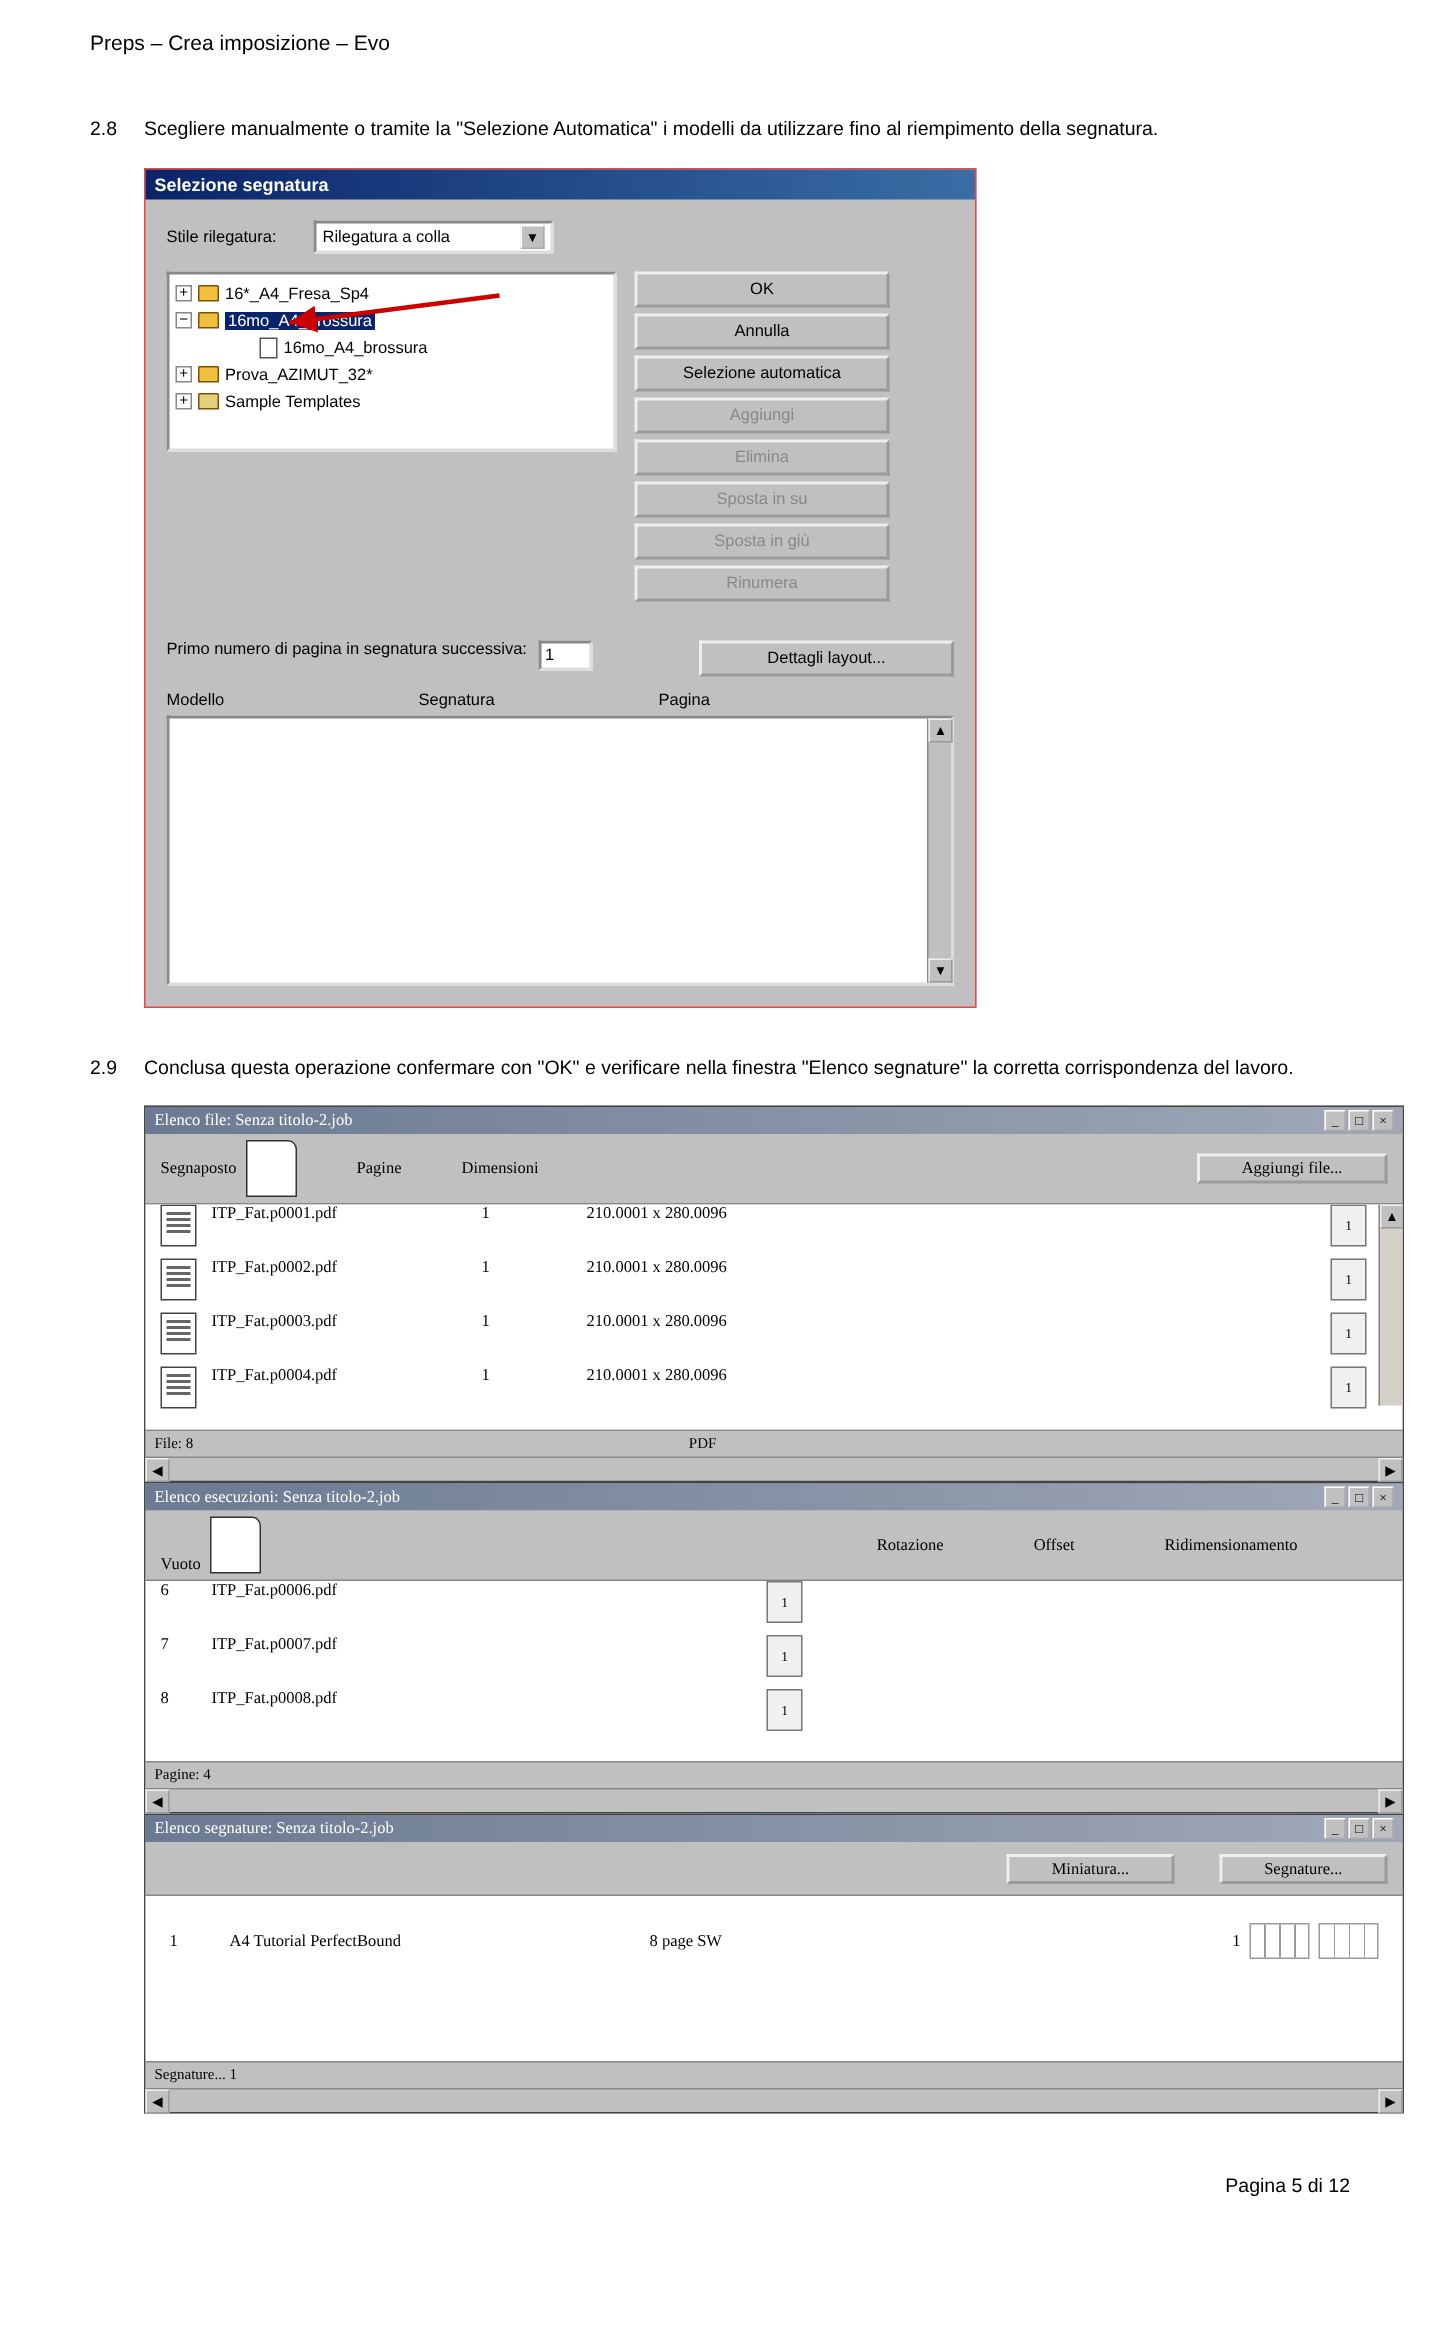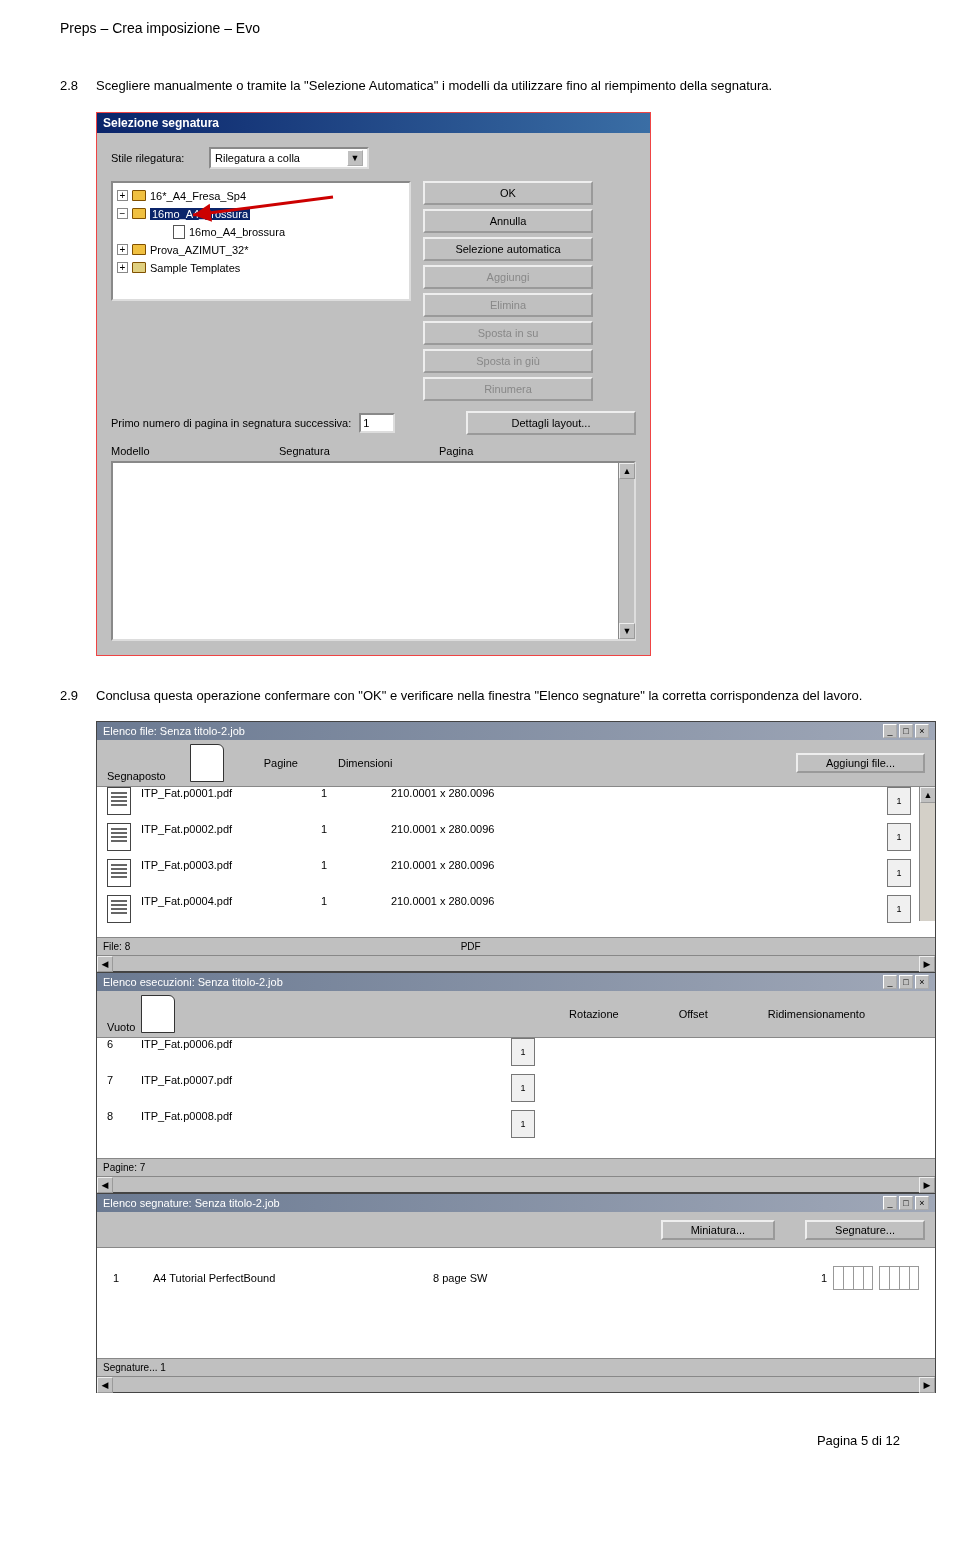--- a/index.html
+++ b/index.html
@@ -55,39 +55,39 @@
     border-radius: 1px 1px 0 0; display: inline-block; }
   .folder.open { background: #e0d080; }
   .paper-icon { width: 12px; height: 14px; background: #fff; border: 1px solid #555; display: inline-block; }
   .btn-col { display: flex; flex-direction: column; gap: 4px; width: 170px; }
   .btn {
     background: #c0c0c0; border: 2px outset #eee; height: 24px;
     display: flex; align-items: center; justify-content: center;
     font-size: 11px; cursor: pointer;
   }
   .btn.disabled { color: #888; }
-  .row2 { display: flex; align-items: center; gap: 8px; margin-top: 10px; }
+  .row2 { display: flex; gap: 8px; margin-top: 26px; }
   .input-small { background: #fff; border: 2px inset #ddd; width: 36px; height: 20px;
     padding: 0 2px; font-size: 11px; }
   .hdr-row { display: flex; margin-top: 10px; }
   .hdr-row span { font-size: 11px; }
   .listbox {
     background: #fff; border: 2px inset #ddd; height: 180px; margin-top: 4px;
     position: relative;
   }
   .scrollbar-v { position: absolute; right: 0; top: 0; bottom: 0; width: 16px;
     background: #c0c0c0; border-left: 1px solid #888; }
   .sb-btn { width: 16px; height: 16px; background: #c0c0c0; border: 1px outset #eee;
     display: flex; align-items: center; justify-content: center; font-size: 9px; }
   .sb-up { position: absolute; top: 0; }
   .sb-down { position: absolute; bottom: 0; }
 
   
   .winstack { margin: 10px 0 40px 36px; width: 840px; font-family: Tahoma, Arial, sans-serif; font-size: 11px; }
-  .win { border: 1px solid #444; background: #c0c0c0; margin-bottom: 0; }
+  .win { border: 1px solid #444; background: #c0c0c0; margin-bottom: 0; font-family: Liberation Serif, serif; }
   .win-title {
     background: linear-gradient(to right, #6b7a92, #a0a8b8);
     color: #fff; padding: 2px 6px; font-size: 11px; display: flex; align-items: center;
     justify-content: space-between; height: 18px;
   }
   .win-title .wt-left { display: flex; gap: 4px; align-items: center; }
   .win-ctrls { display: flex; gap: 2px; }
   .win-ctrl { width: 14px; height: 14px; background: #c0c0c0; border: 1px outset #fff;
     display: flex; align-items: center; justify-content: center; font-size: 9px; color: #000; }
   .toolbar { background: #c0c0c0; display: flex; align-items: center; padding: 4px 10px;
@@ -223,21 +223,21 @@
       <div class="wt-left">
           <span>Elenco file:  Senza titolo-2.job</span>
         </div>
       <div class="win-ctrls">
         <div class="win-ctrl">_</div>
         <div class="win-ctrl">□</div>
         <div class="win-ctrl">×</div>
       </div>
     </div>
     <div class="toolbar">
-      <div style="display:flex;align-items:flex-end;gap:24px">
+      <div style="display:flex;align-items:center;gap:6px">
         <span>Segnaposto</span>
         <div class="doc-icon"></div>
       </div>
       <div class="column-labels" style="gap:40px">
         <span>Pagine</span>
         <span>Dimensioni</span>
       </div>
       <div style="margin-left:auto">
         <div class="btn-small">Aggiungi file...</div>
       </div>
@@ -322,21 +322,21 @@
             <div class="thumb" style="margin-left:60px;margin-right:auto">1</div>
           </div>
           <div class="list-row">
             <span style="width:24px">8</span>
             <span style="width:300px">ITP_Fat.p0008.pdf</span>
             <div class="thumb" style="margin-left:60px;margin-right:auto">1</div>
           </div>
         </div>
     </div>
     <div class="status-bar">
-      <span>Pagine: 7</span>
+      <span>Pagine: 4</span>
     </div>
     <div class="scrollbar-h">
       <div class="sb-btn sb-left">◀</div>
       <div class="sb-btn sb-right">▶</div>
     </div>
   </div>
 
   <div class="win">
     <div class="win-title">
       <div class="wt-left">

